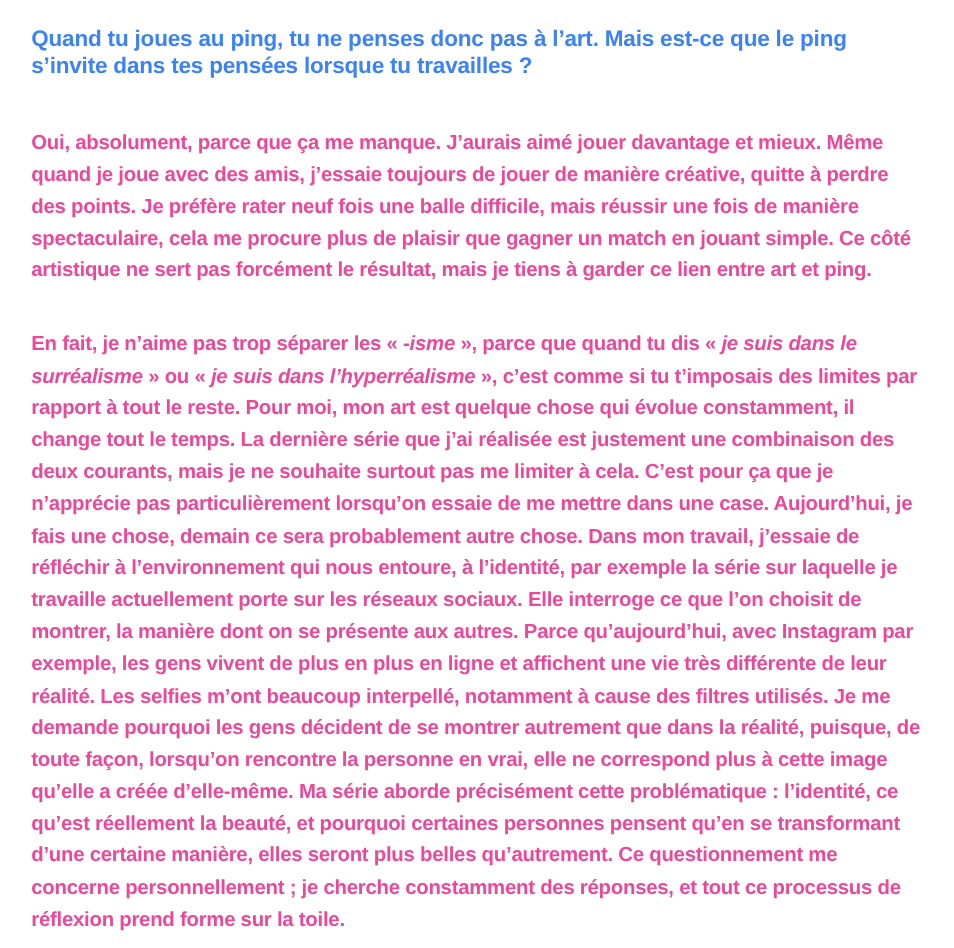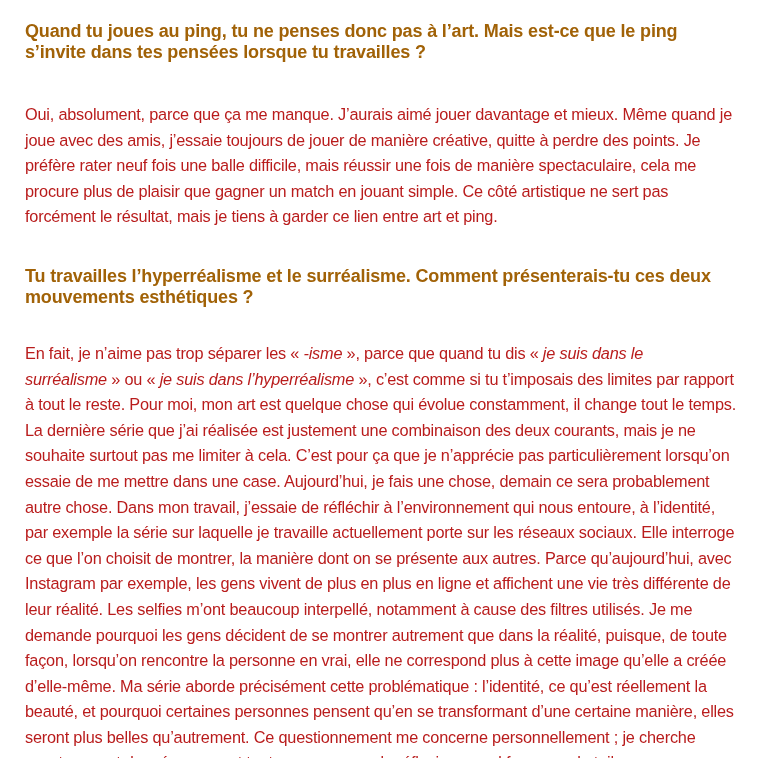--- a/index.html
+++ b/index.html
@@ -20,36 +20,36 @@
     width: 763px;
     padding: 15px 22px 0 25px;
   }
   .question {
     margin: 0;
     max-width: 708px;
     font-size: 18px;
     font-weight: 700;
     line-height: 21px;
     letter-spacing: -0.15px;
-    color: #a16207;
+    color: #3b82f6;
   }
   .question.q1 {
     margin-top: 6px;
   }
   .question.q2 {
     margin-top: 36px;
   }
   .answer {
     margin: 0;
     max-width: 716px;
     font-size: 16.3px;
-    font-weight: 400;
+    font-weight: 700;
     line-height: 25.6px;
     letter-spacing: -0.2px;
-    color: #b91c1c;
+    color: #ec4899;
   }
   .answer.a1 {
     margin-top: 39px;
   }
   .answer.a2 {
     margin-top: 33px;
   }
   .it {
     font-style: italic;
     margin-top: 18px;
@@ -57,17 +57,16 @@
 </style>
 </head>
 <body>
 
 <main class="article">
 
   <h2 class="question q1">Quand tu joues au ping, tu ne penses donc pas à l’art. Mais est-ce que le ping s’invite dans tes pensées lorsque tu travailles&nbsp;?</h2>
 
   <p class="answer a1">Oui, absolument, parce que ça me manque. J’aurais aimé jouer davantage et mieux. Même quand je joue avec des amis, j’essaie toujours de jouer de manière créative, quitte à perdre des points. Je préfère rater neuf fois une balle difficile, mais réussir une fois de manière spectaculaire, cela me procure plus de plaisir que gagner un match en jouant simple. Ce côté artistique ne sert pas forcément le résultat, mais je tiens à garder ce lien entre art et ping.</p>
 
-  <h2 class="question q2">Tu travailles l’hyperréalisme et le surréalisme. Comment présenterais-tu ces deux mouvements esthétiques&nbsp;?</h2>
 
   <p class="answer a2"><span>En fait, je n’aime pas trop séparer les «&nbsp;</span><em class="it">-isme</em><span>&nbsp;», parce que quand tu dis «&nbsp;</span><em class="it">je suis dans le surréalisme</em><span>&nbsp;» ou «&nbsp;</span><em class="it">je suis dans l’hyperréalisme</em><span>&nbsp;», c’est comme si tu t’imposais des limites par rapport à tout le reste. Pour moi, mon art est quelque chose qui évolue constamment, il change tout le temps. La dernière série que j’ai réalisée est justement une combinaison des deux courants, mais je ne souhaite surtout pas me limiter à cela. C’est pour ça que je n’apprécie pas particulièrement lorsqu’on essaie de me mettre dans une case. Aujourd’hui, je fais une chose, demain ce sera probablement autre chose. Dans mon travail, j’essaie de réfléchir à l’environnement qui nous entoure, à l’identité, par exemple la série sur laquelle je travaille actuellement porte sur les réseaux sociaux. Elle interroge ce que l’on choisit de montrer, la manière dont on se présente aux autres. Parce qu’aujourd’hui, avec Instagram par exemple, les gens vivent de plus en plus en ligne et affichent une vie très différente de leur réalité. Les selfies m’ont beaucoup interpellé, notamment à cause des filtres utilisés. Je me demande pourquoi les gens décident de se montrer autrement que dans la réalité, puisque, de toute façon, lorsqu’on rencontre la personne en vrai, elle ne correspond plus à cette image qu’elle a créée d’elle-même. Ma série aborde précisément cette problématique&nbsp;: l’identité, ce qu’est réellement la beauté, et pourquoi certaines personnes pensent qu’en se transformant d’une certaine manière, elles seront plus belles qu’autrement. Ce questionnement me concerne personnellement&nbsp;; je cherche constamment des réponses, et tout ce processus de réflexion prend forme sur la toile.</span></p>
 
 </main>
 
 </body></html>

